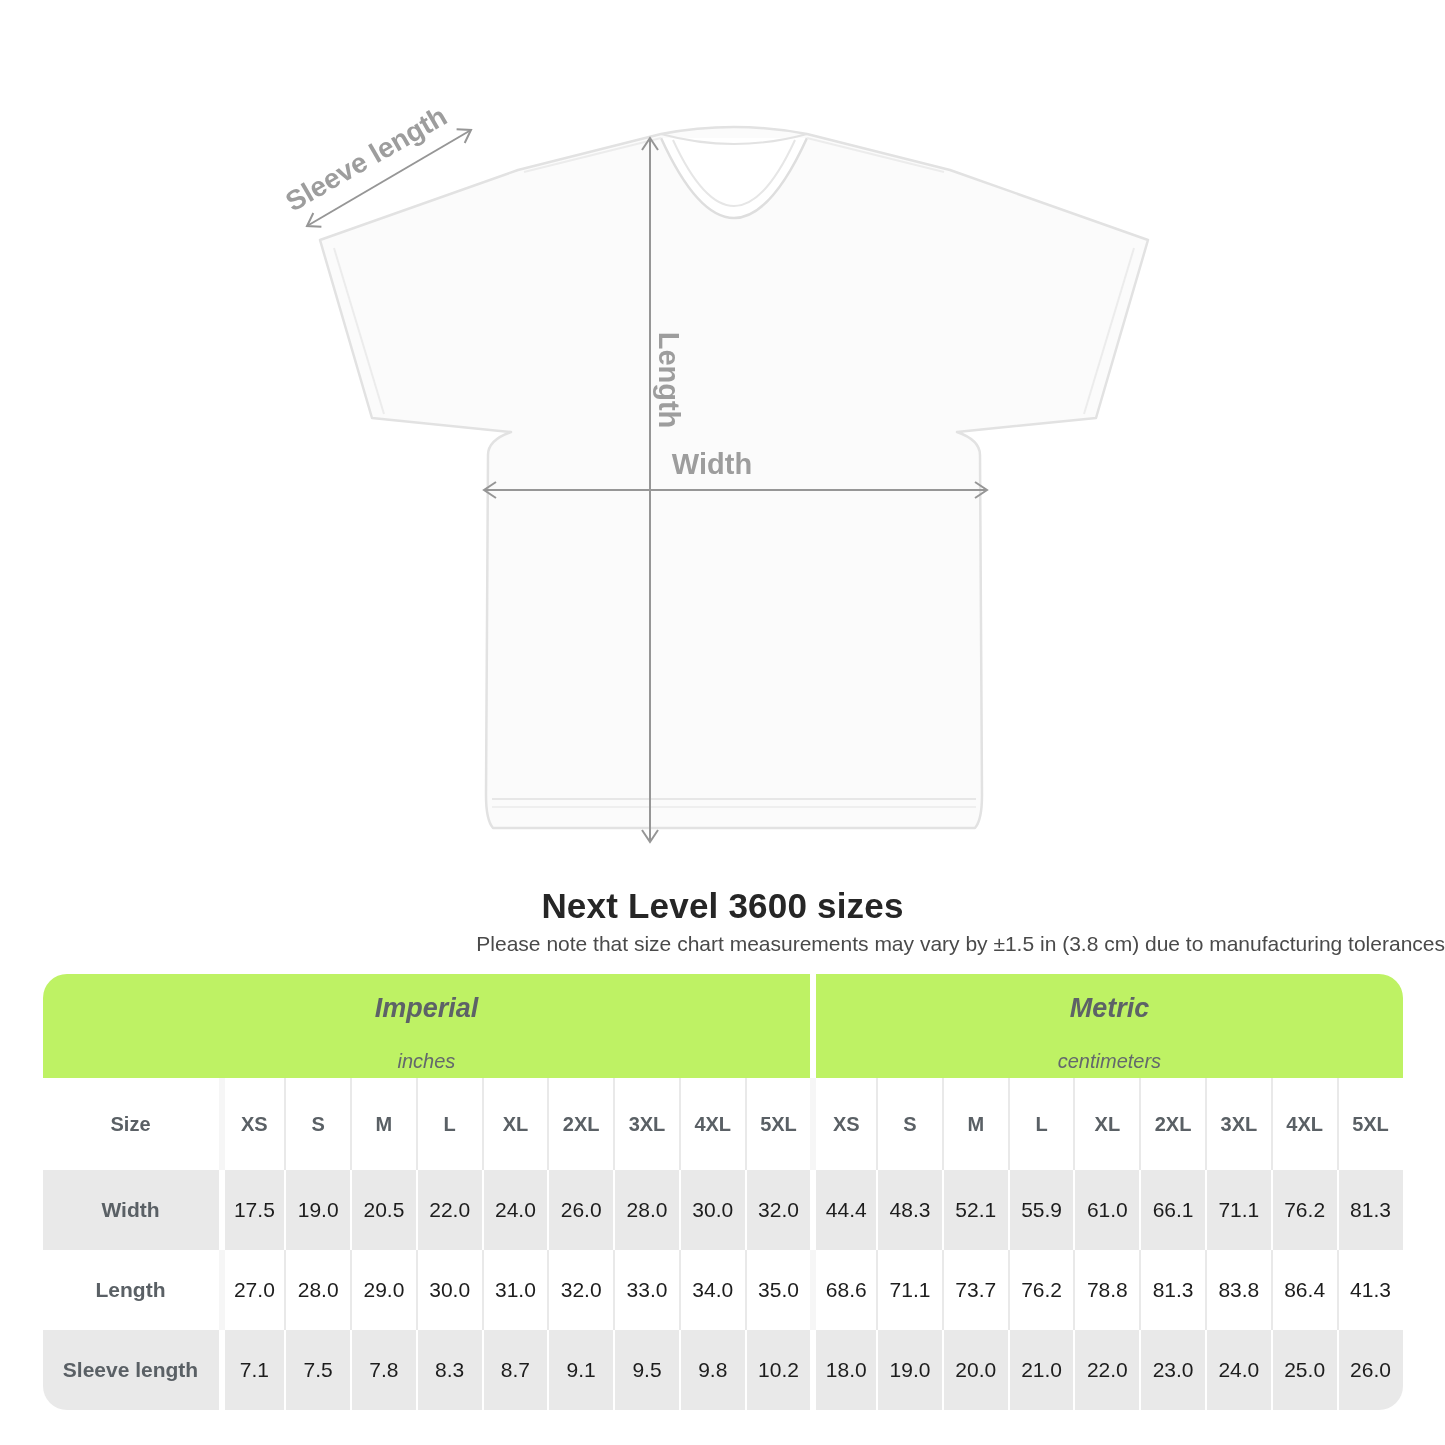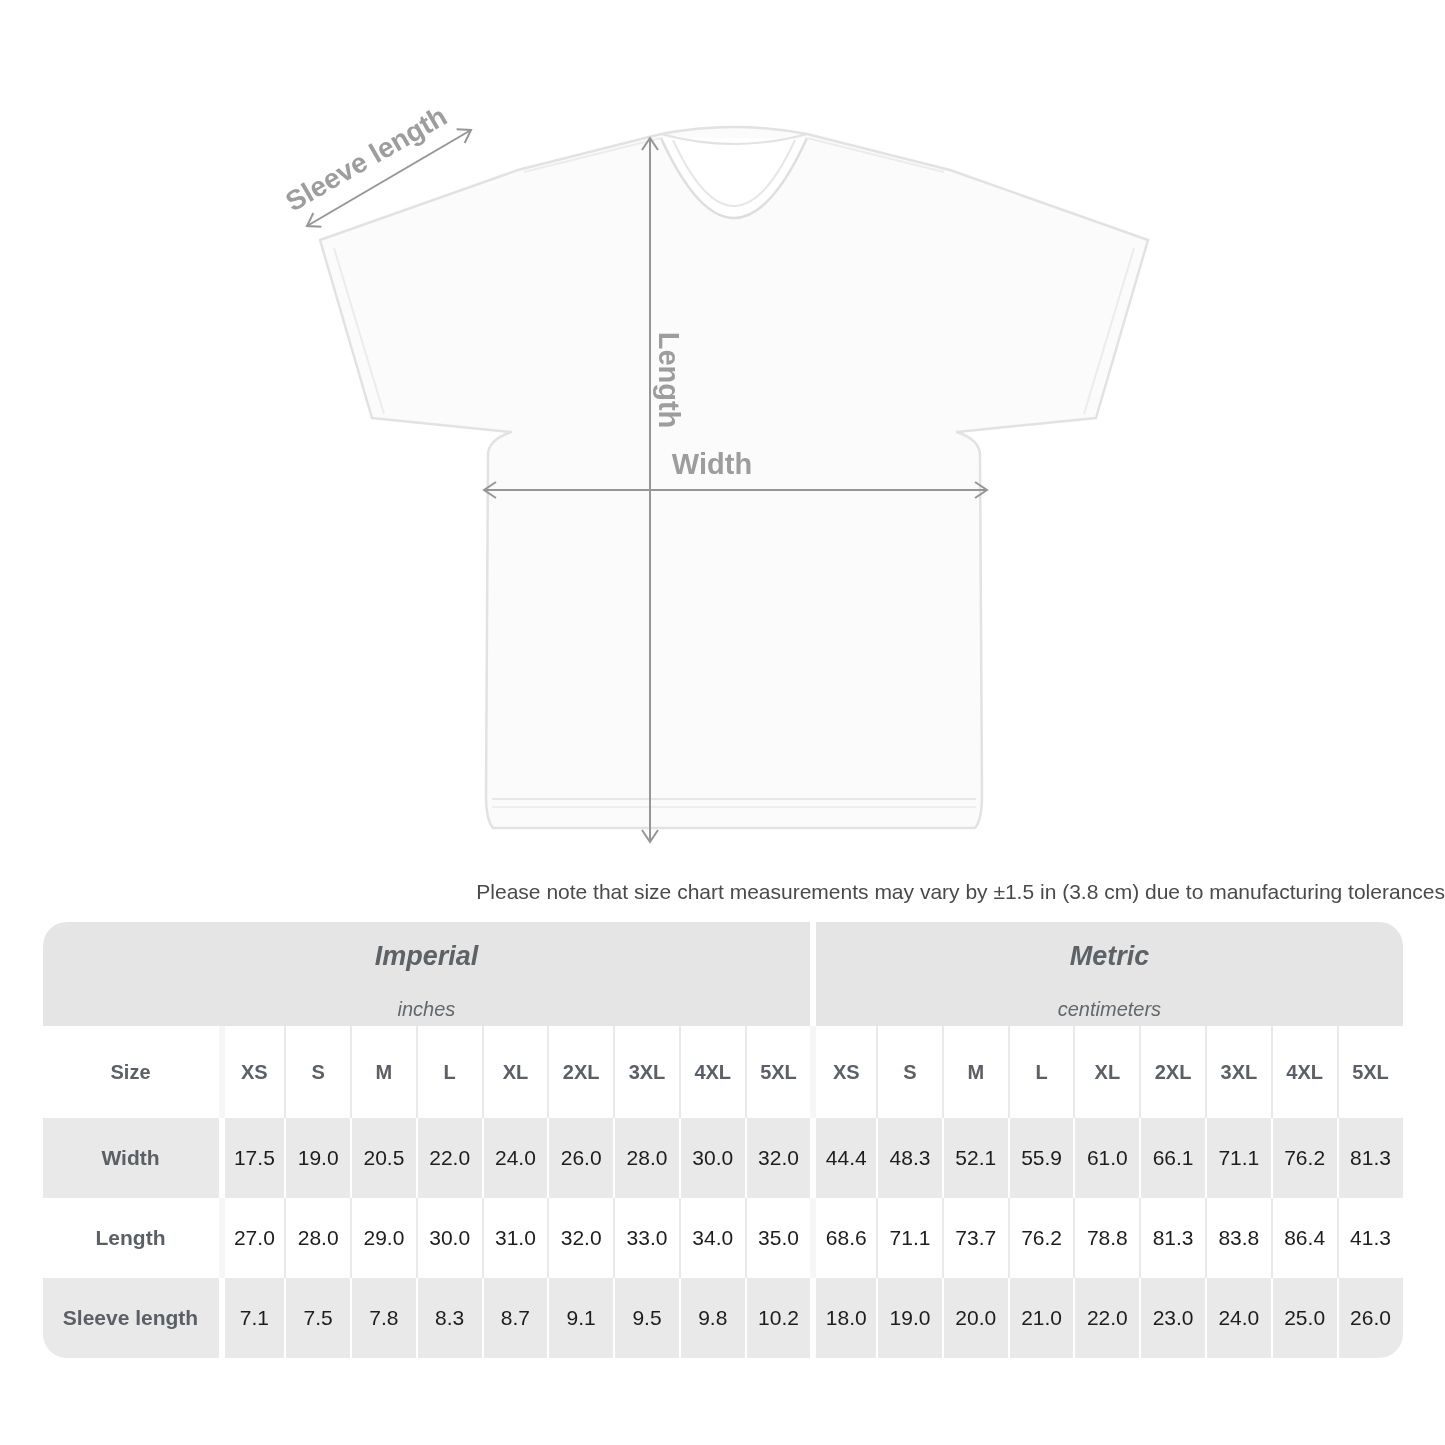--- a/index.html
+++ b/index.html
@@ -22,21 +22,21 @@
 
   table.size-table{
     border-collapse:separate;border-spacing:0;table-layout:fixed;
     width:1360px;margin:0 auto;
   }
   col.c-lbl{width:176px;}
   td{
     text-align:center;vertical-align:middle;padding:0;
     font-size:21px;color:#1d1d1d;
   }
-  tr.band td{height:104px;background:#e5e5e5;}
+  tr.band td{height:104px;background:#bef264;}
   tr.band td.band-left{border-top-left-radius:24px;}
   tr.band td.band-right{border-top-right-radius:24px;}
   .grp-name{font-weight:bold;font-style:italic;font-size:27px;color:#5d6267;line-height:1.15;margin-top:14px;}
   .grp-unit{font-style:italic;font-size:20px;color:#63686c;margin-top:25px;}
 
   tr.sizes td{height:92px;background:#fff;font-weight:bold;font-size:20px;color:#5a6065;}
   tr.datarow td{height:80px;}
   tr.r-gray td{background:#e9e9e9;}
   tr.r-white td{background:#fff;}
   td.lbl{font-weight:bold;font-size:21px;color:#5a6065;}
@@ -82,20 +82,21 @@
 
     <line x1="650" y1="138" x2="650" y2="842" stroke="#969696" stroke-width="2" marker-start="url(#ah)" marker-end="url(#ah)"></line>
     <line x1="484" y1="490" x2="987" y2="490" stroke="#969696" stroke-width="2" marker-start="url(#ah)" marker-end="url(#ah)"></line>
     <line x1="307" y1="226" x2="471" y2="130" stroke="#969696" stroke-width="2" marker-start="url(#ah)" marker-end="url(#ah)"></line>
 
     <text class="mlabel-s" transform="translate(371,167) rotate(-30)" text-anchor="middle">Sleeve length</text>
     <text class="mlabel" transform="translate(659,380) rotate(90)" text-anchor="middle">Length</text>
     <text class="mlabel" x="712" y="474" text-anchor="middle">Width</text>
   </svg>
 
+  <h1 class="page-title">Next Level 3600 sizes</h1>
   <p class="page-subtitle">Please note that size chart measurements may vary by ±1.5 in (3.8 cm) due to manufacturing tolerances</p>
 
   <table class="size-table">
     <colgroup>
       <col class="c-lbl">
       <col span="18" class="c-data">
     </colgroup>
     <tbody>
         <tr class="band">
           <td class="band-cell band-left" colspan="10">

